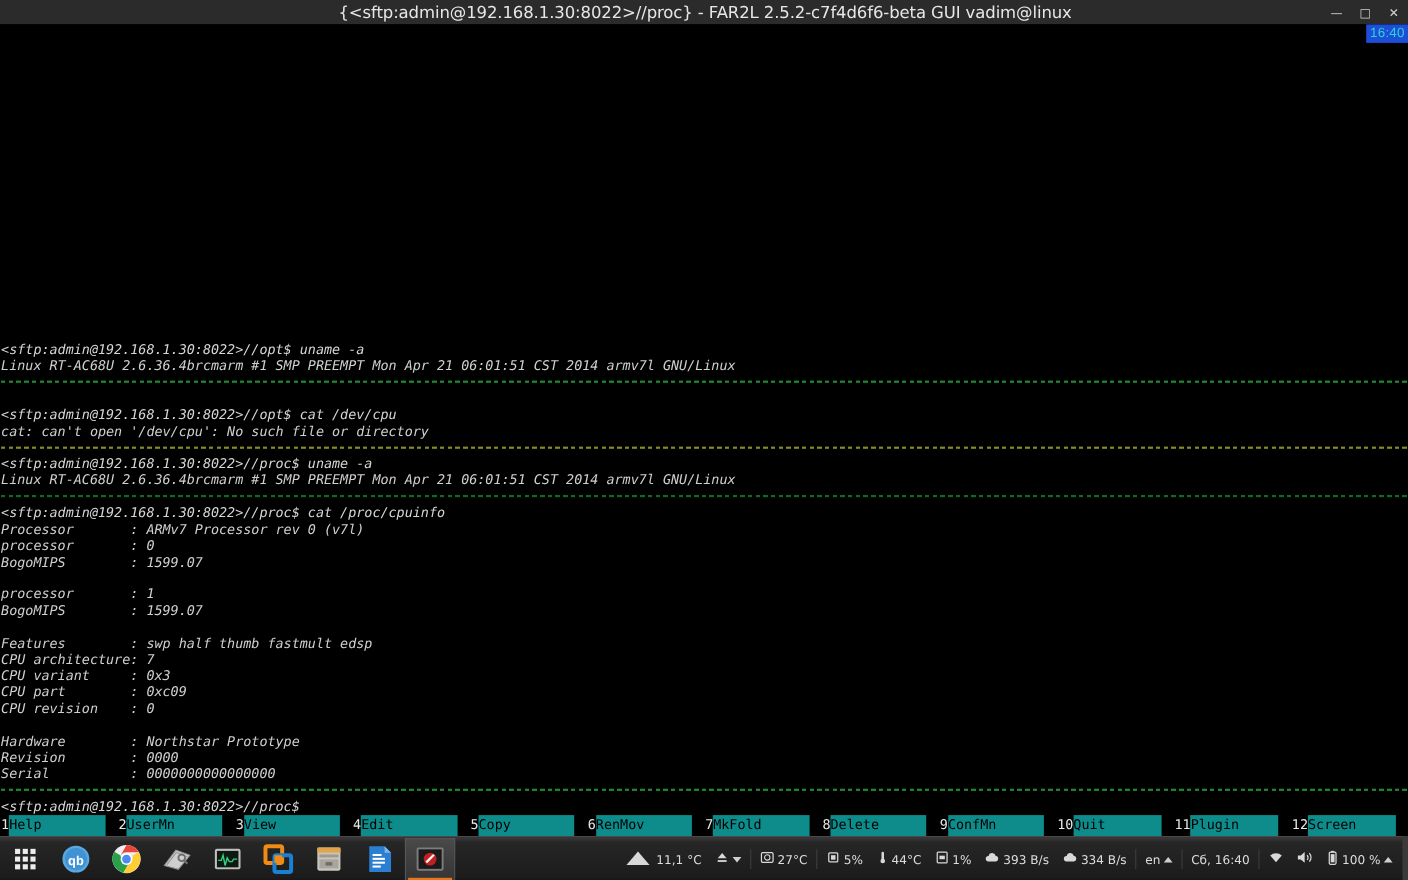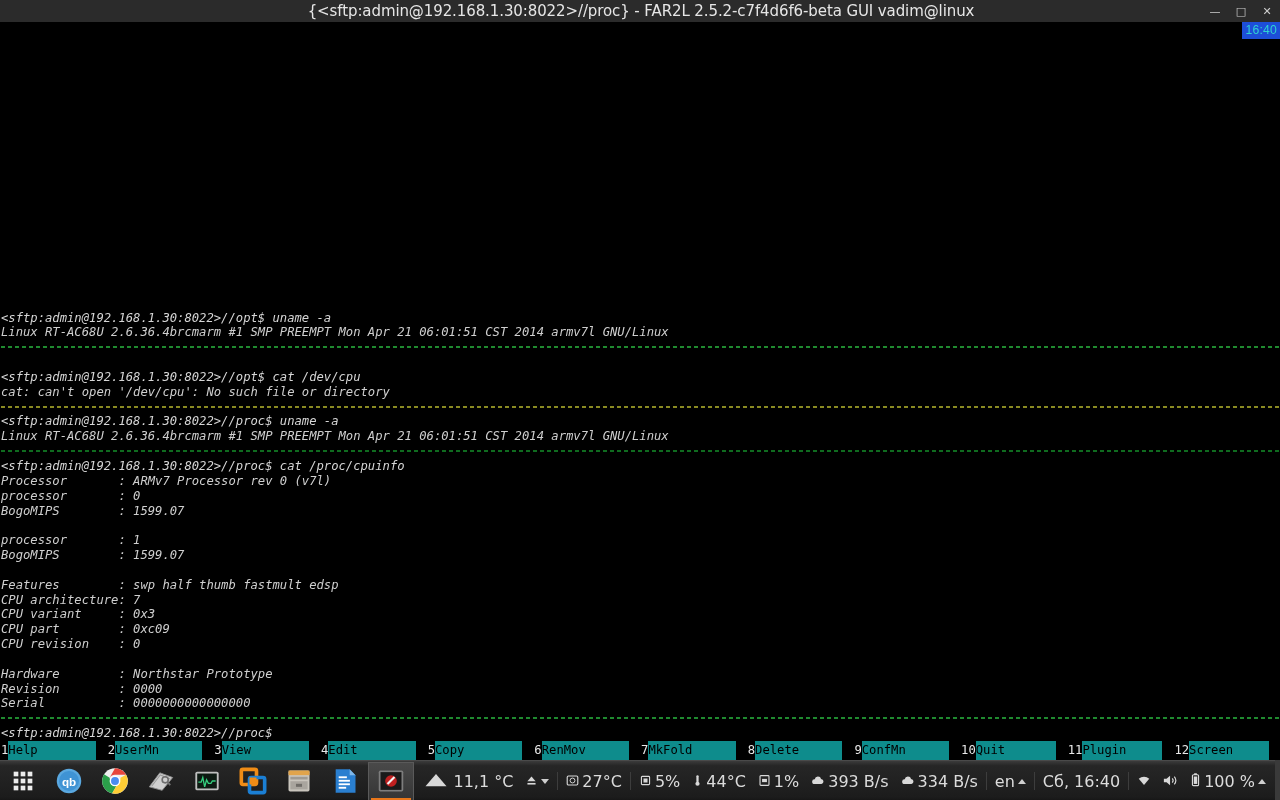--- a/index.html
+++ b/index.html
@@ -147,21 +147,21 @@
     height: 3px; background: #e8761a;
   }
   .ico { width: 28px; height: 28px; display: block; }
 
   #tray-spacer { flex: 1 1 auto; }
   #tray {
     display: flex; align-items: center; height: 40px;
     padding-right: 8px; gap: 0px;
     color: #d6d6d6;
     font-family: "DejaVu Sans", sans-serif;
-    font-size: 16px;
+    font-size: 11px;
   }
   .tray-item {
     display: flex; align-items: center; gap: 3px;
     padding: 0 6px; height: 40px;
     white-space: nowrap;
   }
   .tray-sep { width: 1px; height: 18px; background: #3d3d3d; margin: 0 2px; }
   .tray-txt { color: #dcdcdc; }
   .tri-up {
     width: 0; height: 0;

